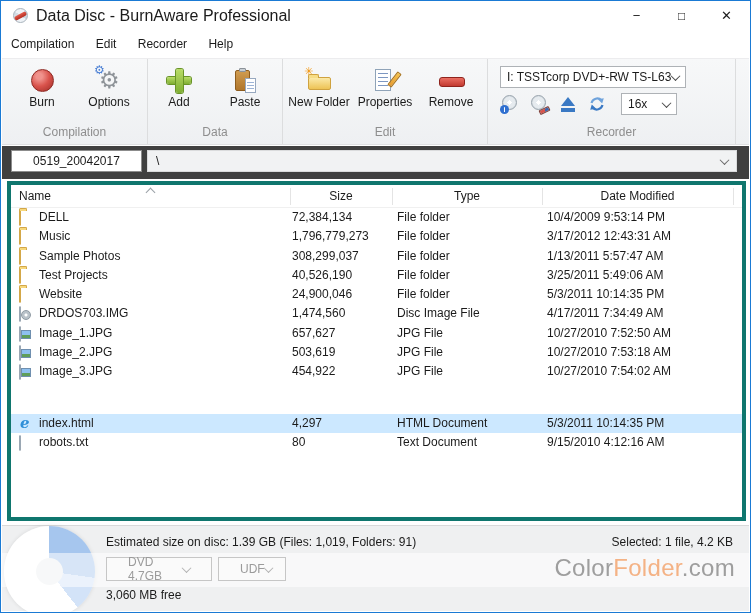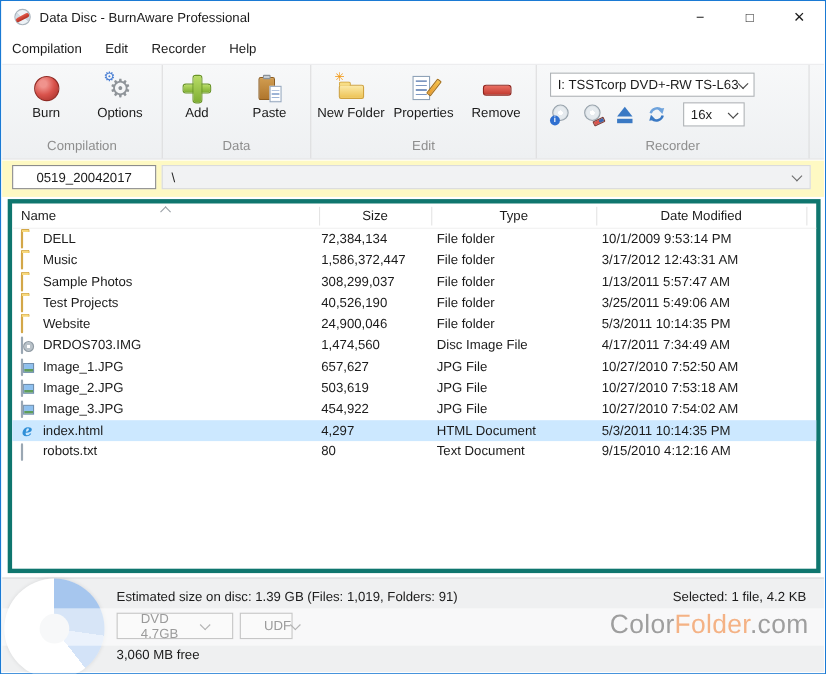--- a/index.html
+++ b/index.html
@@ -9,21 +9,21 @@
   .window { position:relative; width:751px; height:613px; background:#ffffff;
             border:1px solid #1a7ad4; overflow:hidden; }
 
   
   .titlebar { position:absolute; left:1px; right:1px; top:0; height:30px; background:#fff; }
   .app-icon { position:absolute; left:11px; top:7px; width:15px; height:15px; border-radius:50%;
               background:conic-gradient(#eef2f6 0 12%, #ccd6df 12% 35%, #eef2f6 35% 60%, #d4dde5 60% 85%, #eef2f6 85% 100%);
               border:1px solid #a9b4bd; }
   .app-icon::before { content:''; position:absolute; left:0px; top:5px; width:13px; height:4px;
               background:linear-gradient(#e25b4c,#b52e22); transform:rotate(-28deg); border-radius:2px; }
-  .title-text { position:absolute; left:34px; top:0; line-height:30px; font-size:12px; }
+  .title-text { position:absolute; left:34px; top:0; line-height:30px; font-size:16px; }
   .win-btns { position:absolute; right:0; top:0; height:30px; display:flex; }
   .win-btn { width:45px; height:30px; text-align:center; line-height:30px; font-size:13px; color:#1a1a1a; }
   .glyph-max { font-size:12px; }
 
   
   .menubar { position:absolute; left:1px; right:1px; top:30px; height:27px; background:#fff; padding-left:0; }
   .menu-item { display:inline-block; padding:0 9px; line-height:27px; font-size:12px; }
 
   
   .toolbar { position:absolute; left:1px; right:1px; top:57px; height:87px;
@@ -88,21 +88,21 @@
   .ric .eraser { position:absolute; right:-1px; bottom:1px; width:11px; height:5px; border:1px solid #7c3b36; border-radius:1px;
                background:linear-gradient(90deg,#d9534c 0 55%, #3b66b0 55% 100%); transform:rotate(-25deg); }
   .icon-eject .tri { position:absolute; left:3px; top:3px; width:0; height:0;
                border-left:7px solid transparent; border-right:7px solid transparent; border-bottom:9px solid #3a79c4; }
   .icon-eject .bar { position:absolute; left:3px; top:14px; width:14px; height:3.5px; background:#3a79c4; }
   .speed-combo { position:absolute; left:133px; top:34px; width:56px; height:22px; background:#fff;
                border:1px solid #aeb2b6; display:flex; align-items:center; padding:0 6px; }
   .speed-combo .txt { flex:1; font-size:12px; }
 
   
-  .comp-row { position:absolute; left:1px; right:1px; top:145px; height:33px; background:#fef9c3; }
+  .comp-row { position:absolute; left:1px; right:1px; top:145px; height:33px; background:#404040; }
   .disc-name-input { position:absolute; left:9px; top:4px; width:131px; height:22px; background:#fff;
                border:1px solid #8c8c8c; text-align:center; line-height:20px; font-size:12px; }
   .path-combo { position:absolute; left:145px; top:4px; width:590px; height:22px; background:#f1f2f3;
                border:1px solid #dadbdc; display:flex; align-items:center; padding:0 8px; }
   .path-combo .txt { flex:1; font-size:12px; }
   .path-combo .chev { border-color:#6a6a6a; }
 
   
   .ftable { position:absolute; left:6px; top:180px; width:739px; height:340px; background:#fff; border:4px solid #0f766e; }
   .thead { position:relative; height:23px; border-bottom:1px solid #f0f0f0; }
@@ -110,21 +110,21 @@
   .th-name { left:8px; }
   .th-size { left:279px; width:102px; text-align:center; }
   .th-type { left:381px; width:150px; text-align:center; }
   .th-date { left:531px; width:191px; text-align:center; }
   .sort-caret { position:absolute; left:136px; top:4px; width:7px; height:7px;
                border-left:1.2px solid #9aa0a6; border-top:1.2px solid #9aa0a6; transform:rotate(45deg); }
   .col-sep { position:absolute; top:3px; height:17px; width:1px; background:#e4e4e4; }
   .cs1 { left:279px; } .cs2 { left:381px; } .cs3 { left:531px; } .cs4 { left:722px; }
 
   .trow { position:relative; height:19.3px; }
-  .trow.selected { background:#cce8ff; }
+  .trow.selected { background:#cce8ff;margin-top:32px; }
   .trow .cell { position:absolute; top:0; line-height:19.3px; font-size:12px; white-space:nowrap; }
   .c-name { left:28px; }
   .c-size { left:281px; }
   .c-type { left:386px; }
   .c-date { left:536px; }
   .row-ic { position:absolute; left:8px; top:3px; }
 
   
   .fi-folder { width:14px; height:11px; position:relative; border-radius:1.5px;
                background:linear-gradient(#fce398,#f0c75c); border:1px solid #d3a748; margin-top:1px; }
@@ -150,21 +150,21 @@
          box-shadow:0 0 4px rgba(0,0,0,0.10); }
   .pie::after { content:''; position:absolute; left:32px; top:32px; width:27px; height:27px; border-radius:50%; background:#eef0f1; }
   .wm-band { position:absolute; left:0; right:0; top:27px; height:34px; background:rgba(255,255,255,0.55); z-index:2; }
   .est-text { position:absolute; left:104px; top:9px; font-size:12px; z-index:3; }
   .sel-text { position:absolute; right:16px; top:9px; font-size:12px; z-index:3; }
   .dd { position:absolute; top:31px; height:24px; border:1px solid #c6c6c6; background:rgba(252,252,252,0.5);
         color:#9b9b9b; display:flex; align-items:center; padding:0 21px; z-index:3; }
   .dd .txt { flex:1; font-size:12px; }
   .dd .chev { border-color:#b3b3b3; }
   .dd1 { left:104px; width:106px; }
-  .dd2 { left:216px; width:48px; }
+  .dd2 { left:216px; width:68px; }
   .free-text { position:absolute; left:104px; top:62px; font-size:12px; z-index:3; }
   .watermark { position:absolute; right:14px; top:28px; font-size:24px; letter-spacing:0.3px; z-index:3; }
   .wm-gray { color:#9e9e9e; }
   .wm-orange { color:#f4b285; }
 </style>
 </head>
 <body>
 
 <div class="window">
 
@@ -308,26 +308,26 @@
       <span class="col-sep cs2"></span>
       <span class="col-sep cs3"></span>
       <span class="col-sep cs4"></span>
     </div>
     <div>
         <div class="trow">
       <span class="row-ic fi-folder"></span>
       <span class="cell c-name">DELL</span>
       <span class="cell c-size">72,384,134</span>
       <span class="cell c-type">File folder</span>
-      <span class="cell c-date">10/1/2009 9:53:14 PM</span>
+      <span class="cell c-date">10/4/2009 9:53:14 PM</span>
     </div>
         <div class="trow">
       <span class="row-ic fi-folder"></span>
       <span class="cell c-name">Music</span>
-      <span class="cell c-size">1,586,372,447</span>
+      <span class="cell c-size">1,796,779,273</span>
       <span class="cell c-type">File folder</span>
       <span class="cell c-date">3/17/2012 12:43:31 AM</span>
     </div>
         <div class="trow">
       <span class="row-ic fi-folder"></span>
       <span class="cell c-name">Sample Photos</span>
       <span class="cell c-size">308,299,037</span>
       <span class="cell c-type">File folder</span>
       <span class="cell c-date">1/13/2011 5:57:47 AM</span>
     </div>

